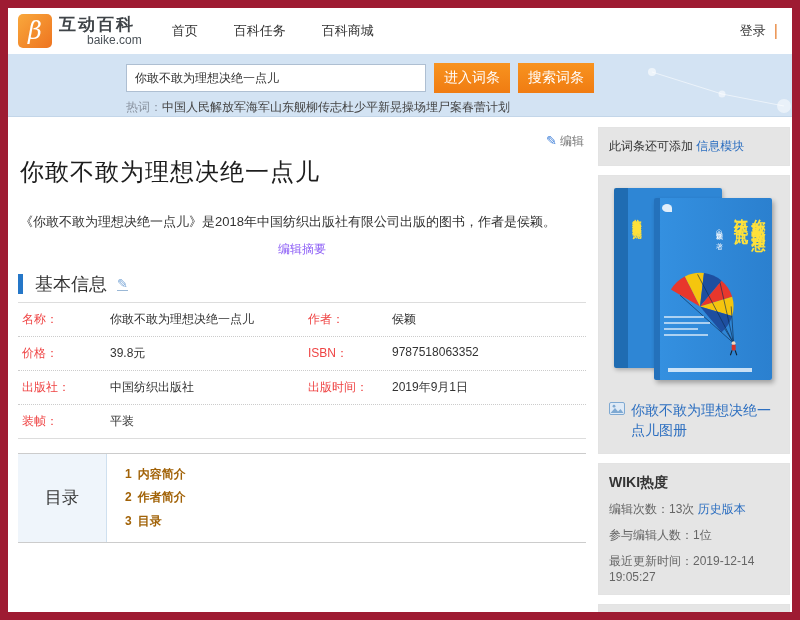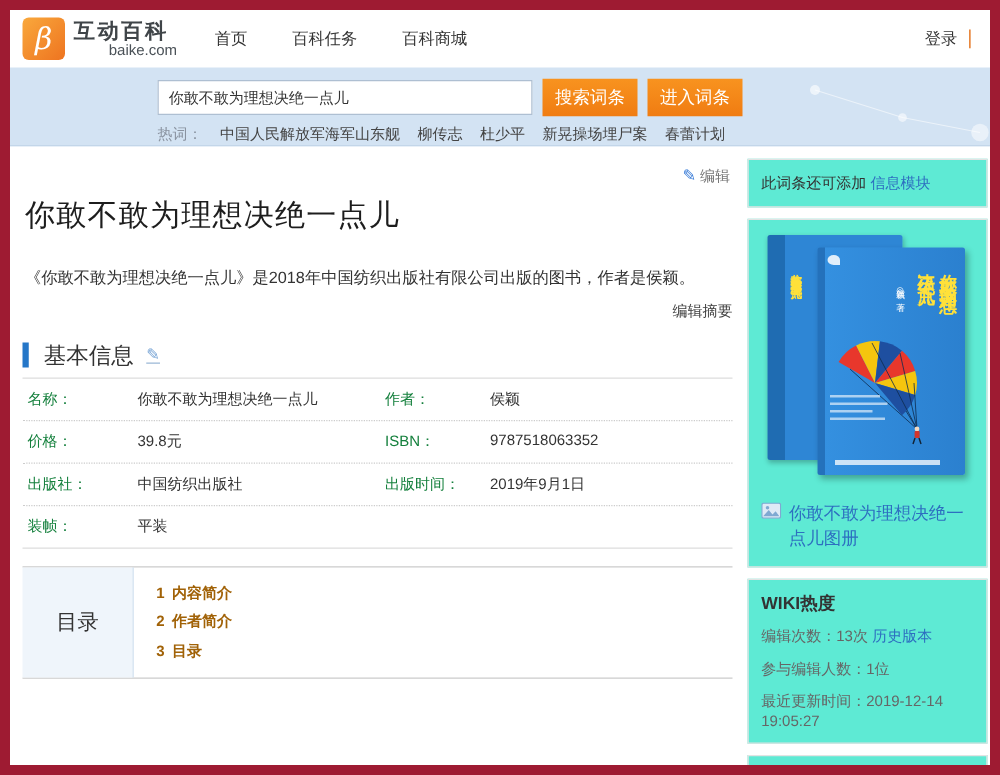--- a/index.html
+++ b/index.html
@@ -32,54 +32,54 @@
   .search-input {
     width:300px; height:28px; border:1px solid #aebfd2; background:#fff;
     font-size:12px; color:#333; padding:0 8px; outline:none;
     font-family:"Liberation Sans","DejaVu Sans",sans-serif;
   }
   .btn-orange {
     height:30px; min-width:72px; margin-left:8px; border:none; cursor:pointer;
     background:linear-gradient(#f8931f,#f07c12); color:#fff; font-size:14px; padding:0 10px;
     font-family:"Liberation Sans","DejaVu Sans",sans-serif;
   }
-  .hot-row { margin-top:6px; font-size:12px; color:#555; display:flex; gap:14px; position:relative; z-index:2; }
+  .hot-row { margin-top:6px; font-size:12px; color:#555; display:flex; position:relative; z-index:2; }
   .hot-label { color:#8a93a0; }
   .hot-row span.hot-item { cursor:pointer; color:#444; }
   .deco { position:absolute; right:0; top:0; width:270px; height:63px; z-index:1; }
   
   .content { display:flex; padding:10px 10px 0 10px; gap:12px; }
   .main { width:568px; flex:none; }
   .sidebar { width:192px; flex:none; }
   
   .edit-row { text-align:right; font-size:12px; color:#777; margin:6px 2px 4px 0; }
   .pencil { color:#3b7dd8; font-size:13px; margin-right:3px; }
   .edit-row span { cursor:pointer; }
   h1.title { font-size:24px; font-weight:500; color:#1d1d1d; letter-spacing:1px; margin:6px 0 24px 2px; }
   .summary { font-size:13px; color:#333; margin:0 0 8px 2px; line-height:1.6; }
-  .edit-summary { text-align:right; font-size:12px; color:#404040; margin-bottom:14px; }
+  .edit-summary { text-align:center; font-size:12px; color:#8b5cf6; margin-bottom:14px; }
   .edit-summary span { cursor:pointer; }
   .sec-head { display:flex; align-items:center; margin:4px 0 6px 0; }
   .sec-bar { width:5px; height:20px; background:#2577c8; margin-right:12px; flex:none; }
   .sec-title { font-size:18px; color:#333; }
   .sec-pencil { color:#7aa6d6; font-size:13px; margin-left:10px; border-bottom:1px solid #9bb8d6; line-height:1; cursor:pointer; }
   .info-table { border-top:1px solid #ddd; border-bottom:1px solid #ddd; margin:6px 0 4px 0; }
   .info-row { display:grid; grid-template-columns:88px 198px 84px 1fr; font-size:12px; padding:8px 0 8px 4px; border-bottom:1px dotted #ccc; }
   .info-row:last-child { border-bottom:none; }
-  .info-label { color:#15803d; }
+  .info-label { color:#ef4444; }
   .info-value { color:#333; }
   .notice { margin:16px 0; background:#fcf7e3; border:1px solid #f1e8cd; text-align:center; font-size:12px; color:#333; padding:13px 8px; }
   .notice a, .link { color:#2d6fc0; cursor:pointer; text-decoration:none; }
   .toc { display:flex; border-top:1px solid #ccc; border-bottom:1px solid #ccc; margin:14px 0 28px 0; }
   .toc-left { width:88px; flex:none; background:#eff5fb; display:flex; align-items:center; justify-content:center; font-size:17px; color:#333; }
   .toc-list { border-left:1px solid #cfe0ef; padding:9px 0 9px 18px; list-style:none; }
   .toc-list li { font-size:12px; font-weight:bold; color:#a16207; line-height:1.95; cursor:pointer; }
   .toc-num { margin-right:6px; }
   
-  .sbox { border:1px solid #e3e3e3; background:#5eead4; padding:10px; margin-bottom:9px; font-size:12px; }
+  .sbox { border:1px solid #e3e3e3; background:#e5e5e5; padding:10px; margin-bottom:9px; font-size:12px; }
   .addmod { padding:10px; color:#333; }
   .bookbox { padding:10px 8px 12px 8px; }
   .coverwrap { position:relative; width:172px; height:196px; margin:0 auto; }
   .book-back {
     position:absolute; left:6px; top:2px; width:108px; height:180px;
     background:linear-gradient(90deg,#1f6cb2 0 14px,#2e86d5 14px);
     border-radius:2px; box-shadow:1px 2px 4px rgba(0,0,0,.25);
   }
   .spine-text { position:absolute; left:16px; top:24px; writing-mode:vertical-rl; font-size:9px; font-weight:bold; color:#ffe13a; letter-spacing:1px; }
   .book-front {
@@ -124,22 +124,22 @@
 
 <div class="band">
   <svg class="deco" viewBox="0 0 270 63">
     <polyline points="130,18 200,40 262,52" fill="none" stroke="rgba(255,255,255,0.55)" stroke-width="1"></polyline>
     <circle cx="130" cy="18" r="4" fill="rgba(255,255,255,0.6)"></circle>
     <circle cx="200" cy="40" r="3.5" fill="rgba(255,255,255,0.55)"></circle>
     <circle cx="262" cy="52" r="7" fill="rgba(255,255,255,0.5)"></circle>
   </svg>
   <div class="search-row">
     <input class="search-input" readonly="" value="你敢不敢为理想决绝一点儿" style="">
+    <button class="btn-orange">进入词条</button>
     <button class="btn-orange">搜索词条</button>
-    <button class="btn-orange">进入词条</button>
   </div>
   <div class="hot-row">
     <span class="hot-label">热词：</span>
     <span class="hot-item">中国人民解放军海军山东舰</span>
     <span class="hot-item">柳传志</span>
     <span class="hot-item">杜少平</span>
     <span class="hot-item">新晃操场埋尸案</span>
     <span class="hot-item">春蕾计划</span>
   </div>
 </div>

